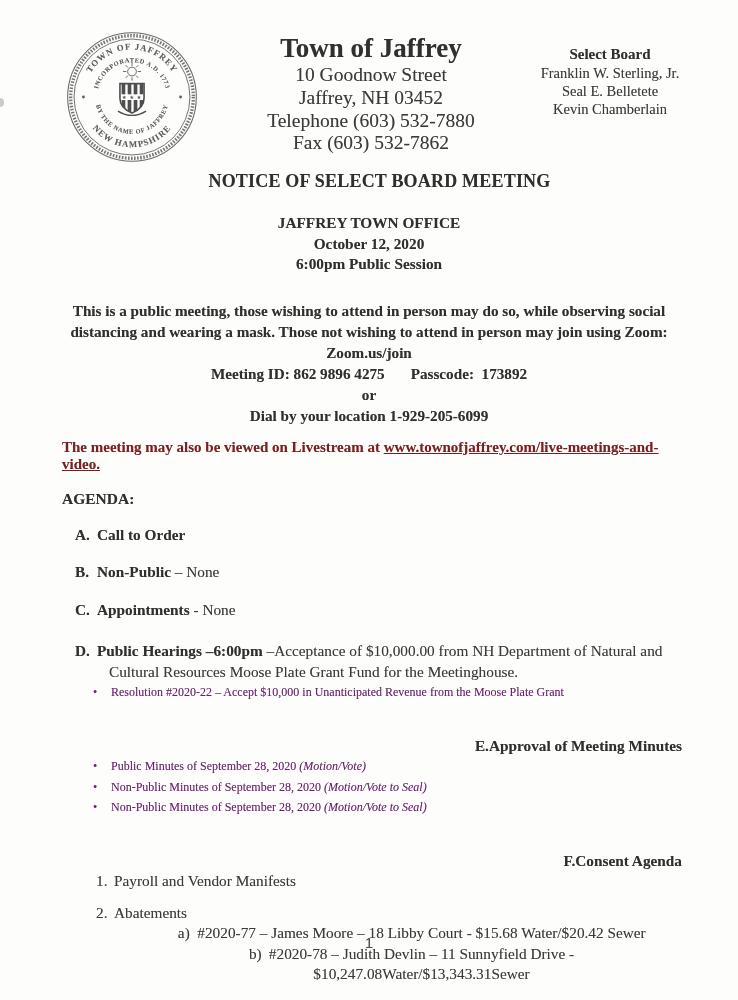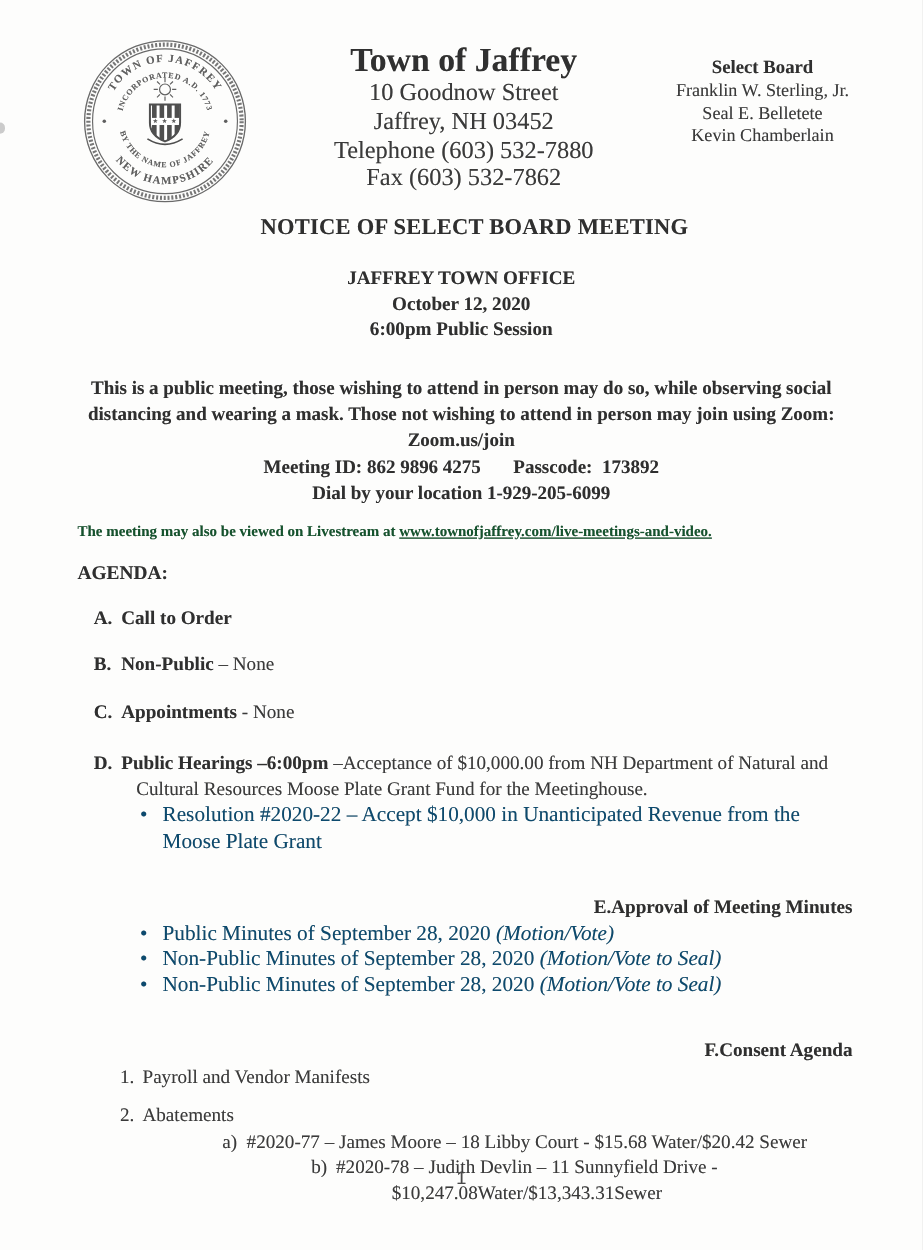--- a/index.html
+++ b/index.html
@@ -32,29 +32,29 @@
   .board { flex: 0 0 188px; text-align: center; padding-top: 17px; font-size: 14.5px; line-height: 1.26; color: #3a3a3a; }
   .board-title { font-weight: bold; font-size: 15px; color: #303030; }
   
   .notice-title { text-align: center; font-weight: bold; font-size: 18px; margin-top: 7px; letter-spacing: .2px; color: #2f2f2f; padding-left: 21px; }
   .meeting-info { text-align: center; font-weight: bold; font-size: 15.3px; margin-top: 21px; line-height: 20.5px; color: #2f2f2f; }
   .attendance { text-align: center; font-weight: bold; font-size: 15.2px; margin-top: 25px; line-height: 21px; color: #2f2f2f; }
   .attendance .para { max-width: 652px; margin: 0 auto; }
   .attendance .idrow .passcode { margin-left: 26px; }
   
   .content { padding: 0 56px 0 62px; }
-  .livestream { margin-top: 13px; font-weight: bold; font-size: 12px; color: #14532d; }
+  .livestream { margin-top: 13px; font-weight: bold; font-size: 15px; color: #7f1d1d; }
   .livestream .url { text-decoration: underline; }
   .agenda-heading { font-weight: bold; font-size: 15.5px; margin-top: 17px; color: #2f2f2f; }
   .item { margin-top: 17px; font-size: 15.3px; line-height: 20.5px; padding-left: 47px; text-indent: -34px; color: #3a3a3a; }
   .item.gap-md { margin-top: 21px; }
   .item.gap-lg { margin-top: 33px; text-align: right; }
   .letter { display: inline-block; width: 22px; text-indent: 0; font-weight: bold; color: #2f2f2f; }
   .title { font-weight: bold; color: #2f2f2f; }
-  .bullet { margin-left: 50px; padding-left: 18px; text-indent: -18px; font-size: 17px; line-height: 20.5px; color: #0c4a6e; }
+  .bullet { margin-left: 31px; padding-left: 18px; text-indent: -18px; font-size: 12px; line-height: 20.5px; color: #701a75; }
   .bullet .dot { display: inline-block; width: 18px; text-indent: 0; }
   .bullet i { font-style: italic; }
   .num-item { margin-left: 34px; padding-left: 18px; text-indent: -18px; font-size: 15.3px; line-height: 20.5px; color: #3a3a3a; }
   .num-item.gap { margin-top: 11px; }
   .num { display: inline-block; width: 18px; text-indent: 0; }
   .sub { margin-left: 72px; padding-left: 27px; text-indent: -27px; font-size: 15.3px; line-height: 20.5px; color: #3a3a3a; text-align: center; }
   .mark { display: inline-block; width: 27px; text-indent: 0; }
   .page-number { position: absolute; left: 0; right: 0; bottom: 49px; text-align: center; font-size: 14.5px; color: #4a4a4a; font-family: "Liberation Sans", sans-serif; }
 </style>
 </head>
@@ -134,20 +134,21 @@
     <div>October 12, 2020</div>
     <div>6:00pm Public Session</div>
   </div>
 
   <div class="attendance">
     <div class="para">This is a public meeting, those wishing to attend in person may do so, while observing social distancing and wearing a mask. Those not wishing to attend in person may join using Zoom:</div>
     <div>Zoom.us/join</div>
     <div class="idrow">
       <span>Meeting ID: 862 9896 4275</span><span class="passcode">Passcode:&nbsp; 173892</span>
     </div>
+    <div>or</div>
     <div>Dial by your location 1-929-205-6099</div>
   </div>
 
   <div class="content">
 
     <div class="livestream">
       <span>The meeting may also be viewed on Livestream at</span>
       <span class="url">www.townofjaffrey.com/live-meetings-and-video.</span>
     </div>
 

